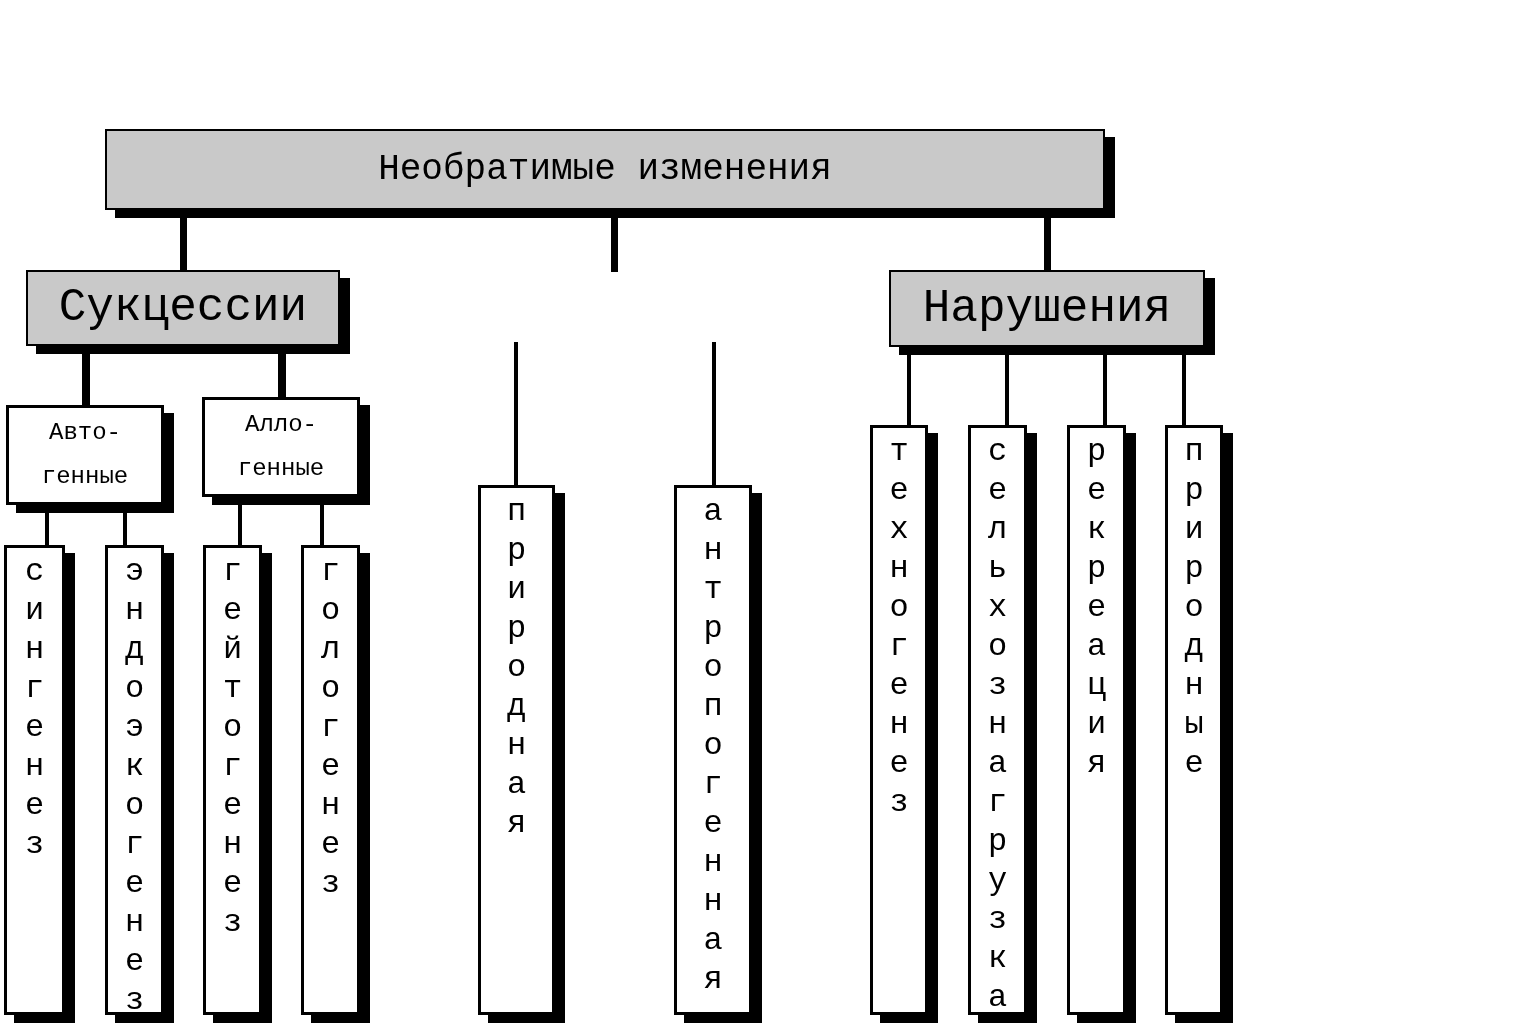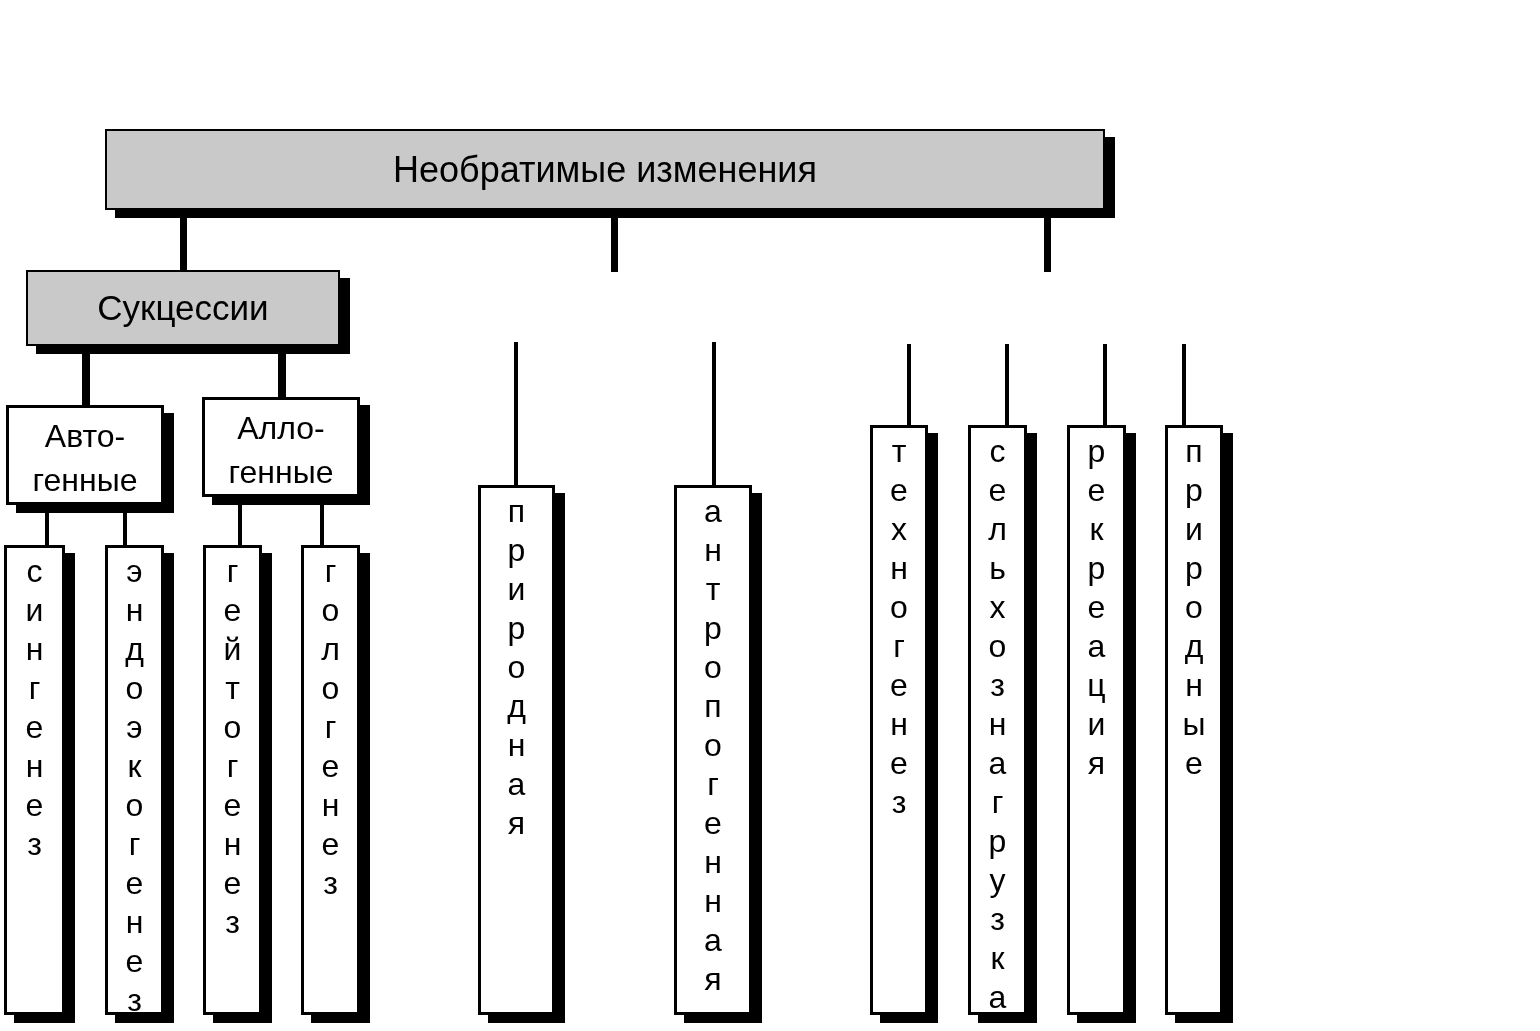--- a/index.html
+++ b/index.html
@@ -1,35 +1,35 @@
 <!DOCTYPE html>
 <html><head>
 <meta charset="utf-8">
 <style>
   html, body { margin:0; padding:0; background:#ffffff; }
   .canvas {
     position:relative;
     width:1540px; height:1031px;
     background:var(--bg,#ffffff);
-    font-family:Liberation Sans, sans-serif;
+    font-family:Liberation Mono, monospace;
     color:var(--text,#000000);
     overflow:hidden;
   }
   .line { position:absolute; background:var(--line,#000000); }
   .box {
     position:absolute; box-sizing:border-box;
     border:2px solid var(--line,#000000);
     box-shadow:10px 8px 0 var(--shadow,#000000);
     display:flex; align-items:center; justify-content:center;
     text-align:center;
   }
-  .gray  { background:var(--fill,#c9c9c9); font-size:35px; }
+  .gray  { background:var(--fill,#c9c9c9); font-size:46px; }
   .root  { font-size:36px; }
   .white { background:var(--leaf,#ffffff); border-width:3px; }
-  .group { flex-direction:column; font-size:32px; line-height:44px;justify-content:flex-end; }
+  .group { flex-direction:column; font-size:24px; line-height:44px; }
   .leaf  { display:block; padding-top:4px; }
   .vtext { font-size:32px; text-align:center; width:100%; }
   .vchar { height:39px; line-height:39px; }
 </style>
 </head>
 <body>
 
 <div class="canvas" style="--bg: #ffffff; --fill: #c9c9c9; --leaf: #ffffff; --line: #000000; --shadow: #000000; --text: #000000;">
 
   <div class="line" style="left:180px;top:205px;width:7px;height:67px"></div>
@@ -52,20 +52,23 @@
   <div class="line" style="left:1103px;top:344px;width:4px;height:84px"></div>
   <div class="line" style="left:1182px;top:344px;width:4px;height:84px"></div>
 
   <div class="box gray root" style="left:105px;top:129px;width:1000px;height:81px">
     <span>Необратимые изменения</span>
   </div>
 
   <div class="box gray" style="left:26px;top:270px;width:314px;height:76px">
     <span>Сукцессии</span>
   </div>
+  <div class="box gray" style="left:889px;top:270px;width:316px;height:77px">
+    <span>Нарушения</span>
+  </div>
 
   <div class="box white group" style="left:6px;top:405px;width:158px;height:100px">
     <div>Авто-</div>
     <div>генные</div>
   </div>
   <div class="box white group" style="left:202px;top:397px;width:158px;height:100px">
     <div>Алло-</div>
     <div>генные</div>
   </div>
 

